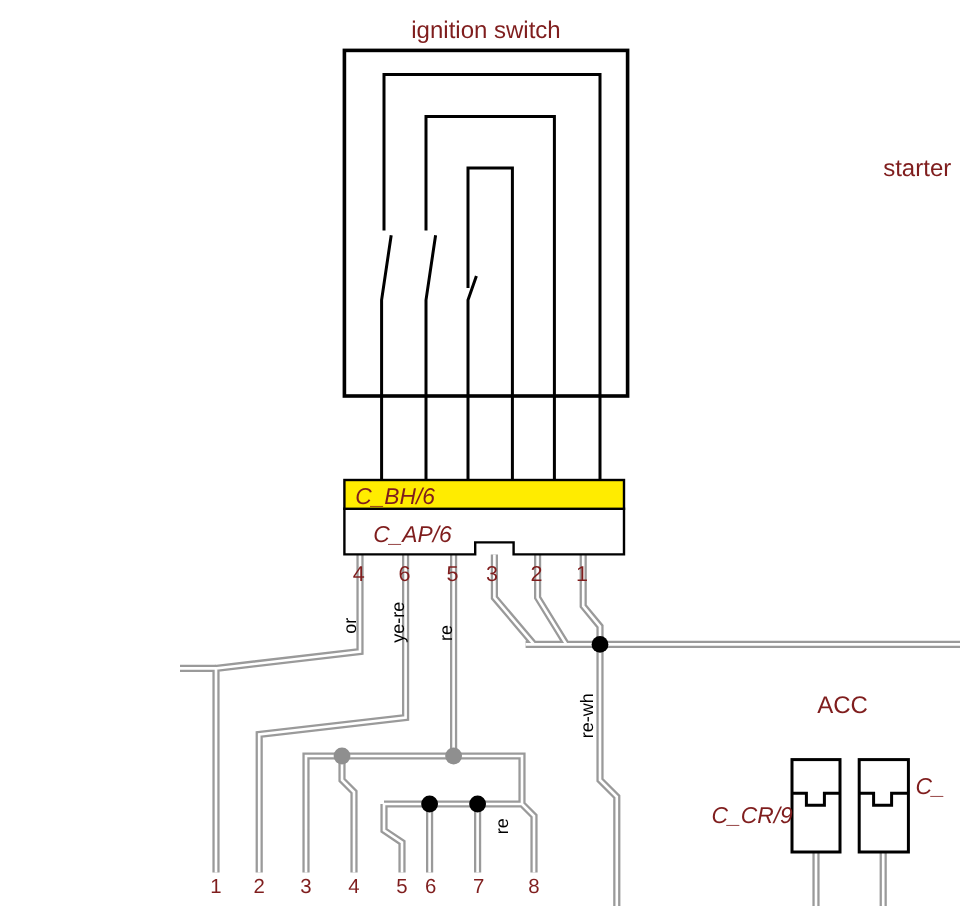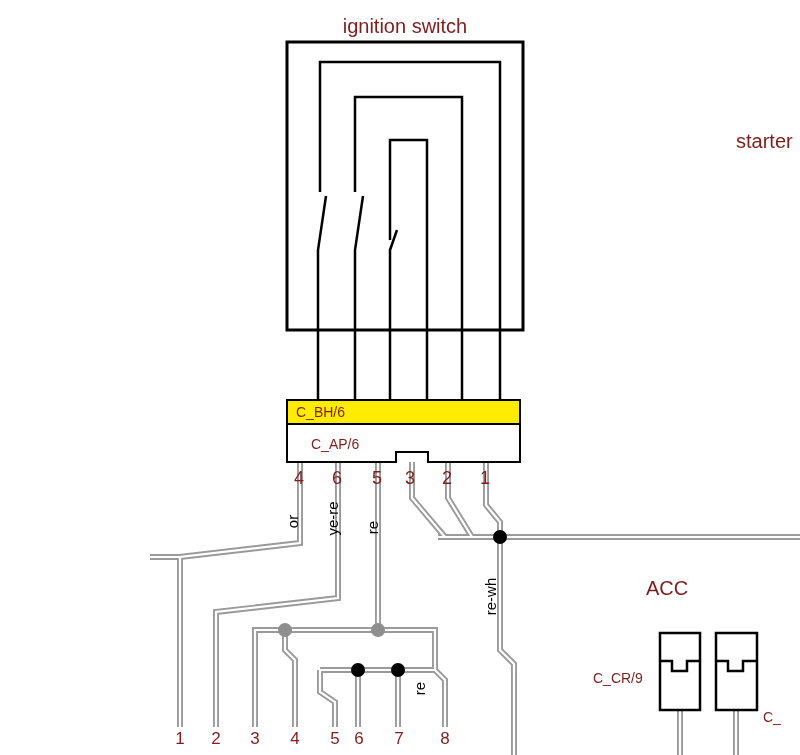--- a/index.html
+++ b/index.html
@@ -3,21 +3,21 @@
 <meta charset="utf-8">
 <style>
   html,body{margin:0;padding:0;background:#ffffff;}
   #stage{position:relative;width:800px;height:755px;background:#ffffff;overflow:hidden;
          font-family:"Liberation Sans",sans-serif;color:#000;}
   #diagram-svg{position:absolute;left:0;top:0;}
   .lbl{position:absolute;white-space:nowrap;color:#7f1d1d;}
   .t20{font-size:20px;}
   .t18{font-size:18px;}
   .t17{font-size:17px;}
-  .t15{font-size:14px;}
+  .t15{font-size:19px;font-style:italic;}
   .pin{width:20px;text-align:center;}
   .vlabel{position:absolute;width:60px;text-align:center;font-size:15px;white-space:nowrap;
           transform:rotate(-90deg);transform-origin:center;}
 </style>
 </head>
 <body>
 
 <div id="stage">
 
   <svg id="diagram-svg" width="800" height="755" viewBox="0 0 800 755">
@@ -64,29 +64,29 @@
       <path fill="none" d="M660,661 H672 V671 H687 V661 H700"></path>
       <rect x="716" y="633" width="41" height="77"></rect>
       <path fill="none" d="M716,661 H728 V671 H743 V661 H757"></path>
     </g>
   </svg>
 
   <div class="lbl t20" style="left:305px;top:15px;width:200px;text-align:center;">ignition switch</div>
 
   <div class="lbl t20" style="left:736px;top:130px;">starter</div>
 
-  <div class="lbl t20" style="left:646px;top:577px;">ACC</div>
+  <div class="lbl t20" style="left:681px;top:577px;">ACC</div>
 
   <div class="lbl t15" style="left:296px;top:404px;">C_BH/6</div>
 
   <div class="lbl t15" style="left:311px;top:436px;text-align:right;">C_AP/6</div>
 
   <div class="lbl t15" style="left:593px;top:670px;">C_CR/9</div>
 
-  <div class="lbl t15" style="left:763px;top:709px;text-align:center;">C_</div>
+  <div class="lbl t15" style="left:763px;top:646px;text-align:center;">C_</div>
 
   <div class="lbl t18 pin" style="left:289px;top:468px;">4</div>
   <div class="lbl t18 pin" style="left:327px;top:468px;">6</div>
   <div class="lbl t18 pin" style="left:367px;top:468px;">5</div>
   <div class="lbl t18 pin" style="left:400px;top:468px;">3</div>
   <div class="lbl t18 pin" style="left:437px;top:468px;">2</div>
   <div class="lbl t18 pin" style="left:475px;top:468px;">1</div>
 
   <div class="vlabel" style="left:262px;top:513px;">or</div>
   <div class="vlabel" style="left:302px;top:510px;">ye-re</div>

